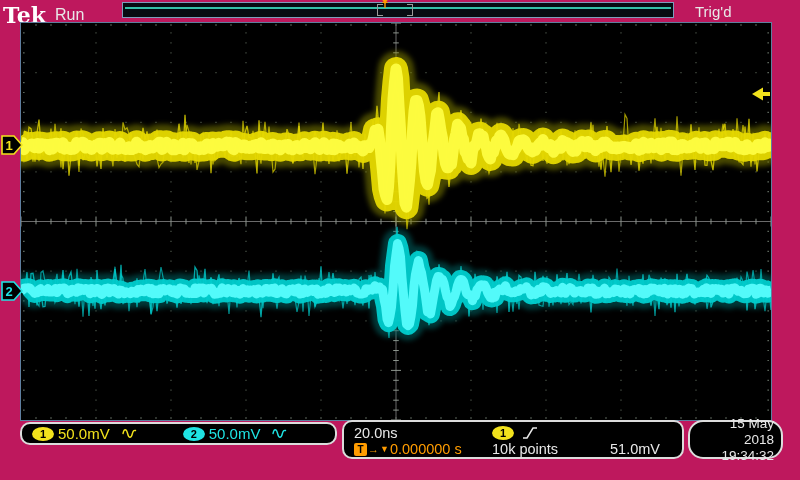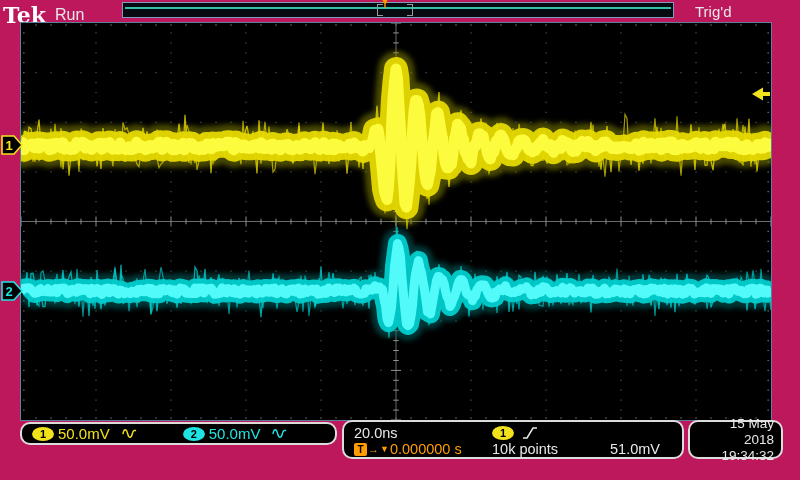--- a/index.html
+++ b/index.html
@@ -48,21 +48,21 @@
         display:flex;flex-direction:column;justify-content:space-between;}
   .row{display:flex;align-items:center;height:16px;}
   .col1{width:138px;display:flex;align-items:center;}
   .col2{width:118px;}
   .col3{display:flex;align-items:center;}
   .ticon{width:13px;height:13px;background:#ff9c00;border-radius:2px;color:#000;font-weight:bold;
          font-size:10px;text-align:center;line-height:13px;flex:0 0 auto;}
   .tarrow{font-size:11px;margin:0 1px;} .tdel{font-size:9px;margin-right:1px;}
   .slope{margin-left:8px;display:inline-flex;}
   .box3{left:688px;top:420px;width:95px;height:39px;font-size:13.5px;text-align:right;
-        padding:3px 7px;display:flex;flex-direction:column;justify-content:center;line-height:16px;}
+        padding:3px 7px;display:flex;flex-direction:column;justify-content:center;line-height:16px;border-radius:15px;}
 </style>
 </head>
 <body>
 
 <div id="screen">
 
   <div class="logo">Tek</div>
   <div class="run">Run</div>
 
   <div class="acqbar">

